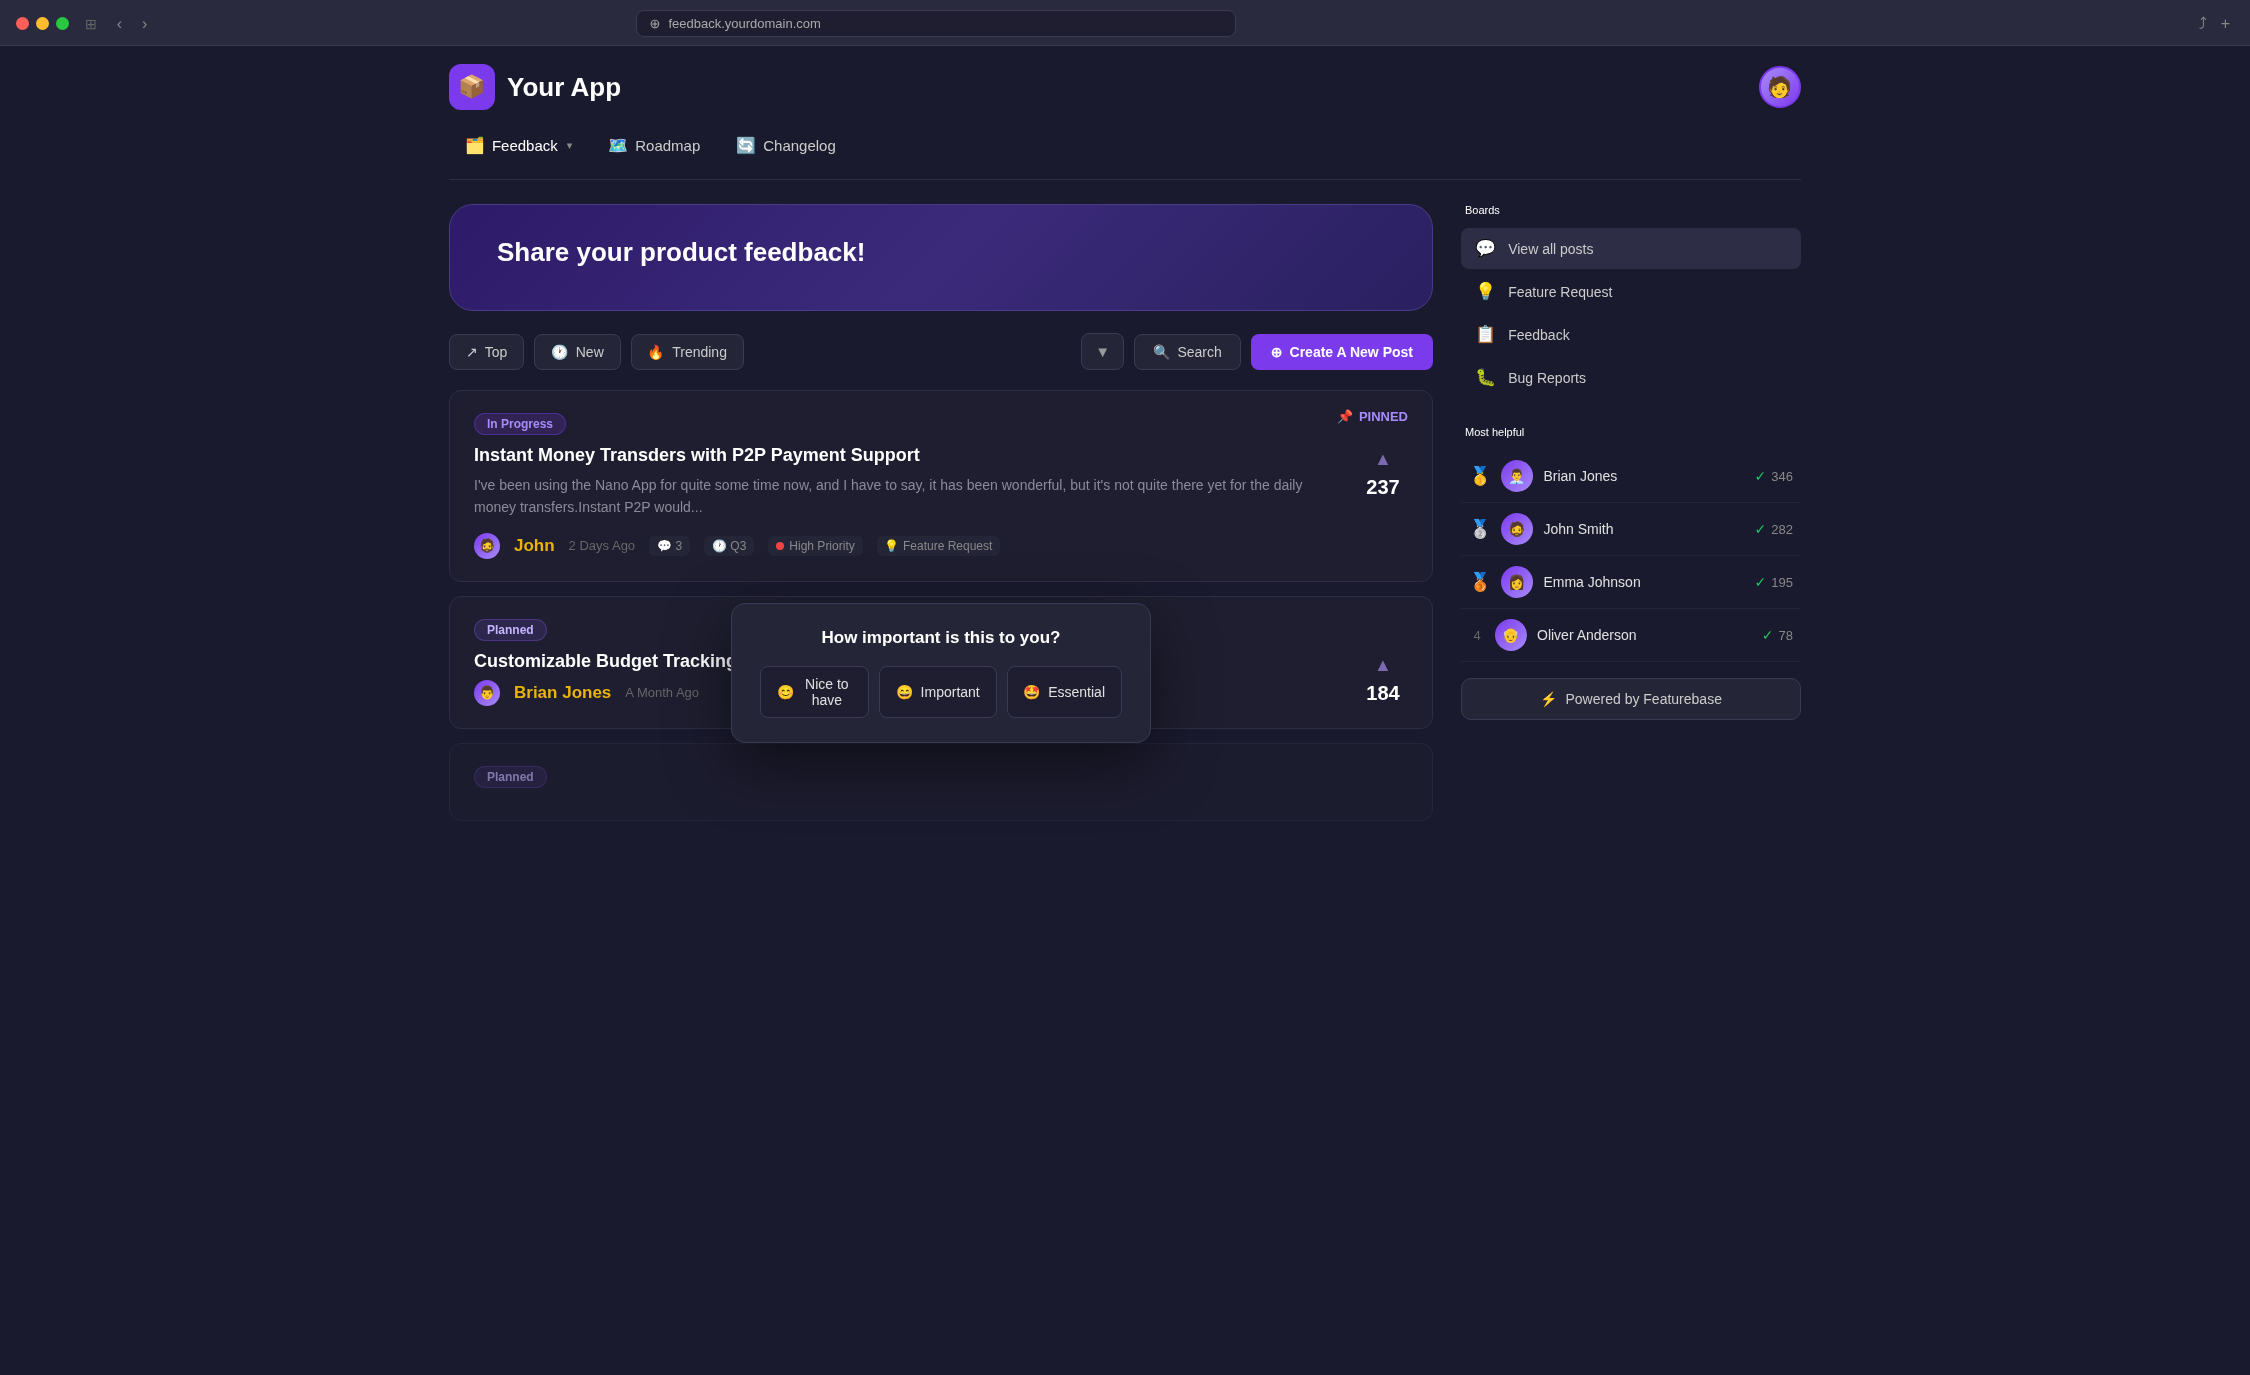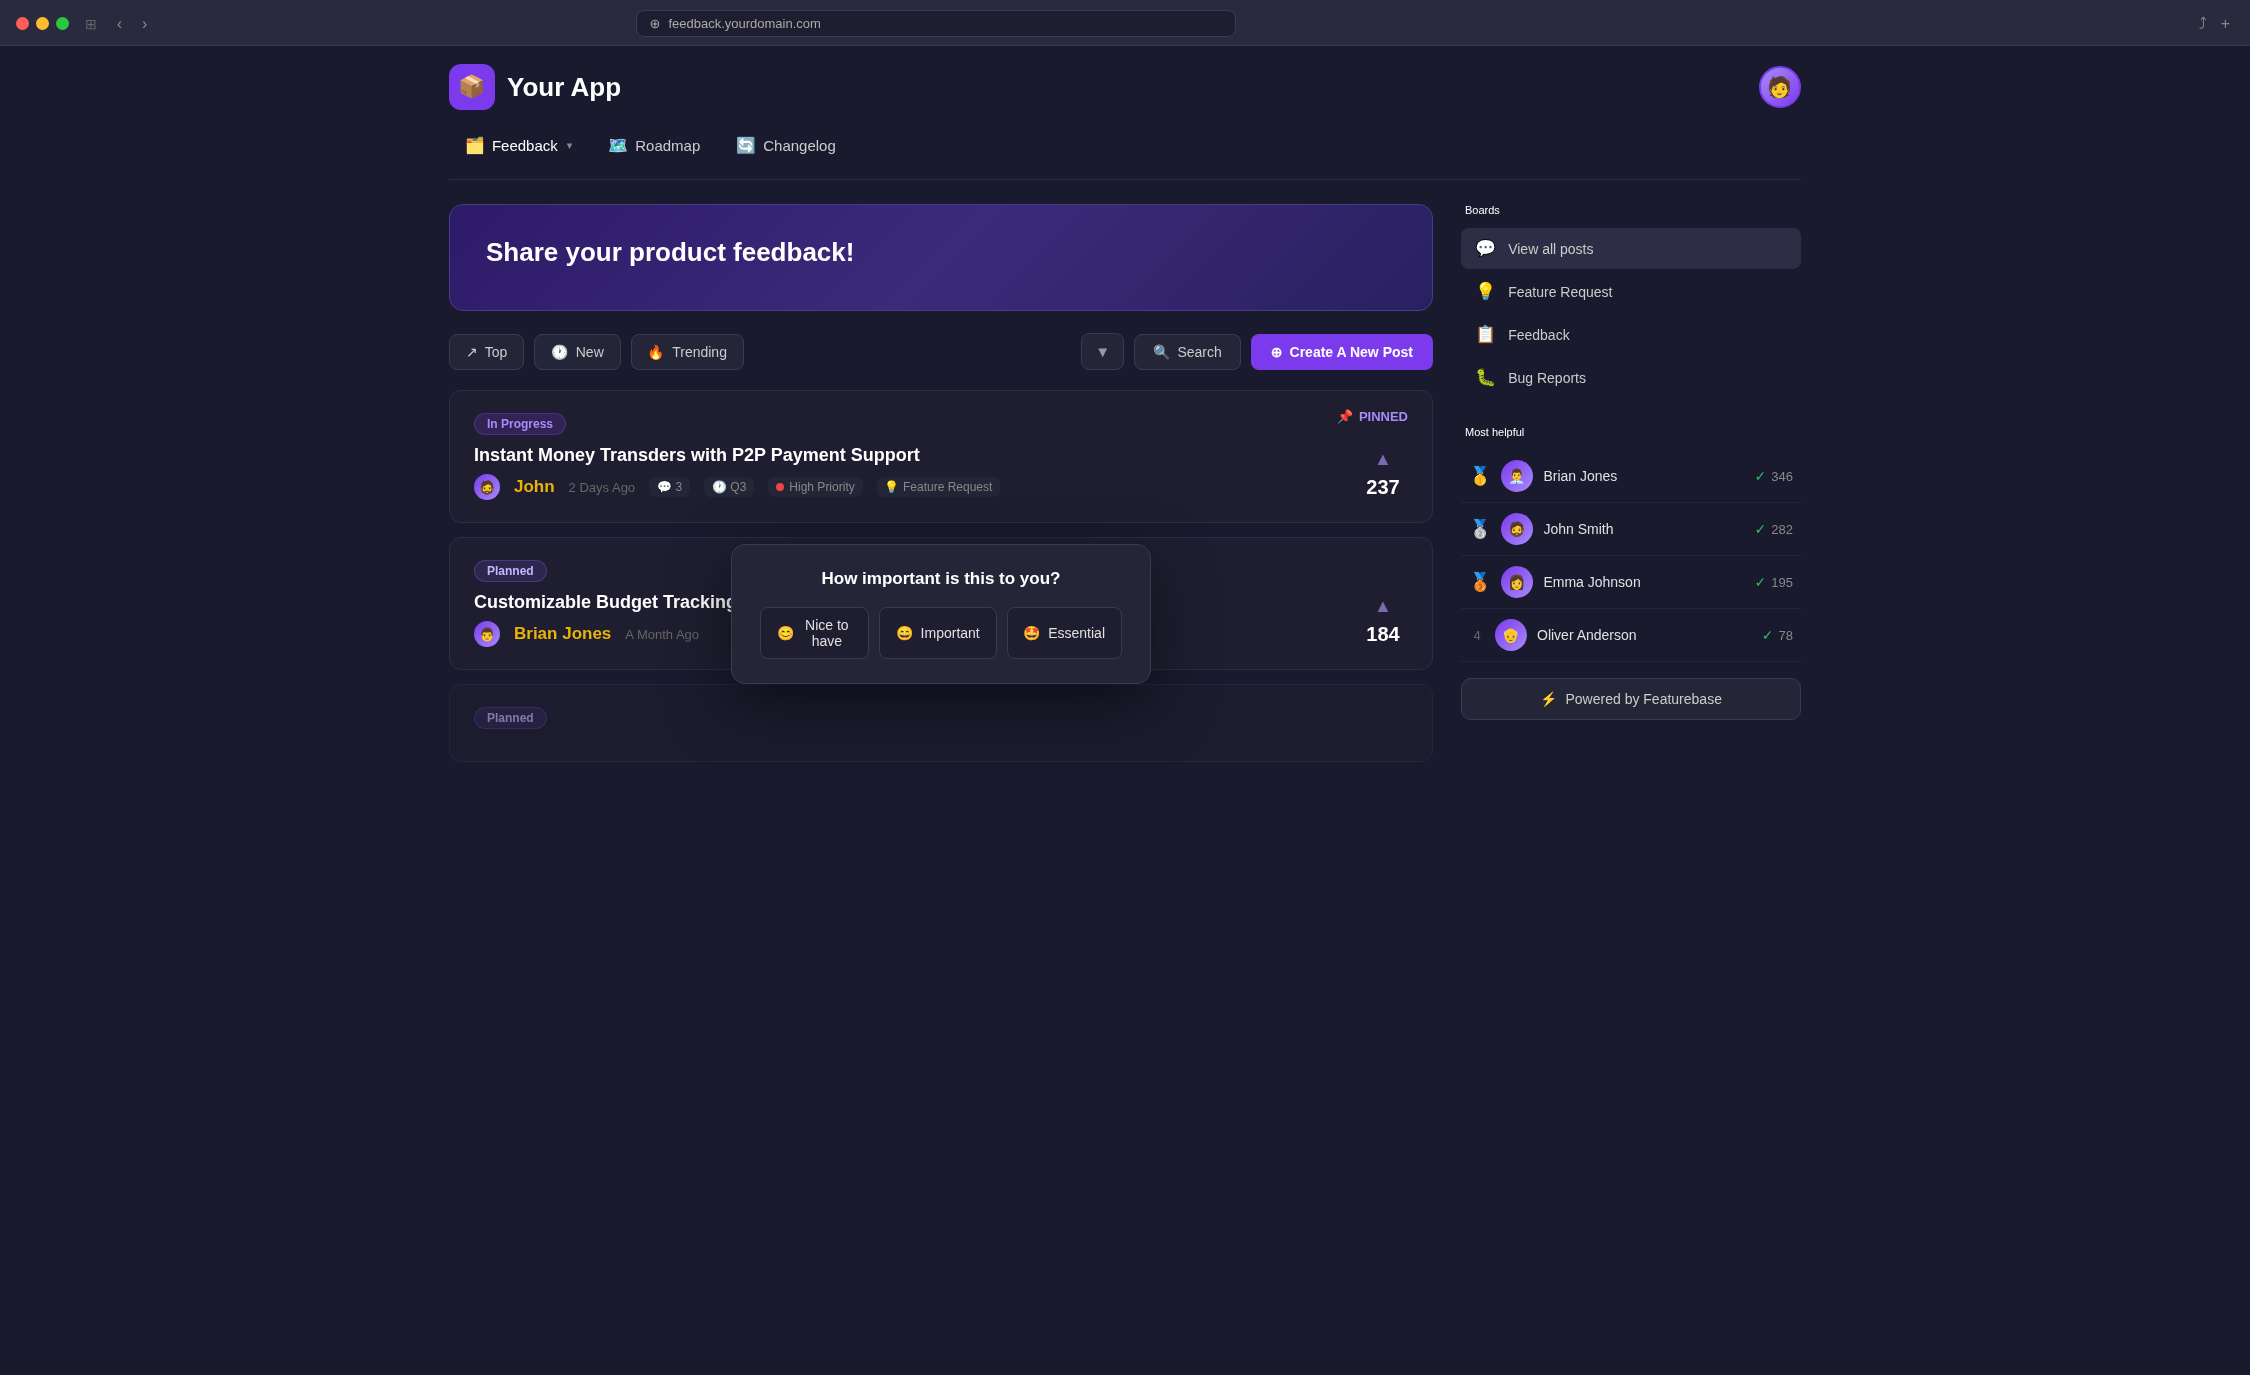--- a/index.html
+++ b/index.html
@@ -126,22 +126,22 @@
     
     .content-area {
       flex: 1;
       min-width: 0;
     }
 
     
     .hero-banner {
       background: linear-gradient(135deg, #2d1b69 0%, #3b2a7a 50%, #2a2060 100%);
       border: 1px solid #4a3a8a;
-      border-radius: 14px;
-      padding: 32px 36px;
+      border-radius: 24px;
+      padding: 32px 47px;
       margin-bottom: 22px;
     }
     .hero-title {
       font-size: 26px;
       font-weight: 700;
       color: #fff;
       margin-bottom: 10px;
     }
     .hero-subtitle {
       font-size: 15px;
@@ -561,20 +561,21 @@
 
         <div class="post-card">
           <div class="pinned-badge">
             <span>📌</span>
             <span>PINNED</span>
           </div>
           <span class="status-badge status-in-progress">In Progress</span>
           <div class="post-header">
             <div class="post-body">
               <div class="post-title">Instant Money Transders with P2P Payment Support</div>
+              <div class="post-excerpt">I've been using the Nano App for quite some time now, and I have to say, it has been wonderful, but it's not quite there yet for the daily money transfers.Instant P2P would...</div>
               <div class="post-meta">
                 <div class="meta-avatar">🧔</div>
                 <span class="meta-author">John</span>
                 <span class="meta-time">2 Days Ago</span>
                 <span class="meta-tag">💬 3</span>
                 <span class="meta-tag">🕐 Q3</span>
                 <span class="meta-tag">
                   <span class="meta-dot"></span>
                   High Priority
                 </span>

